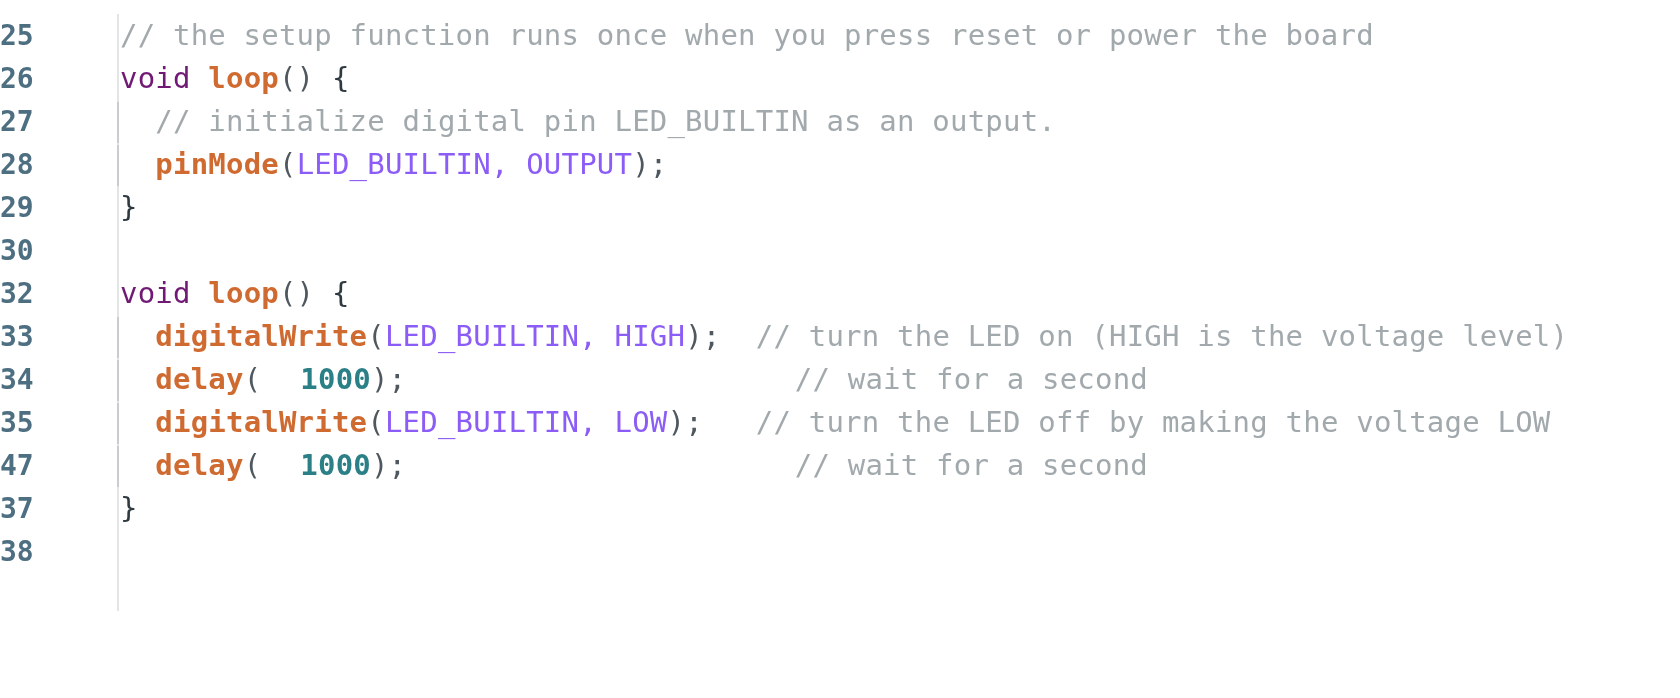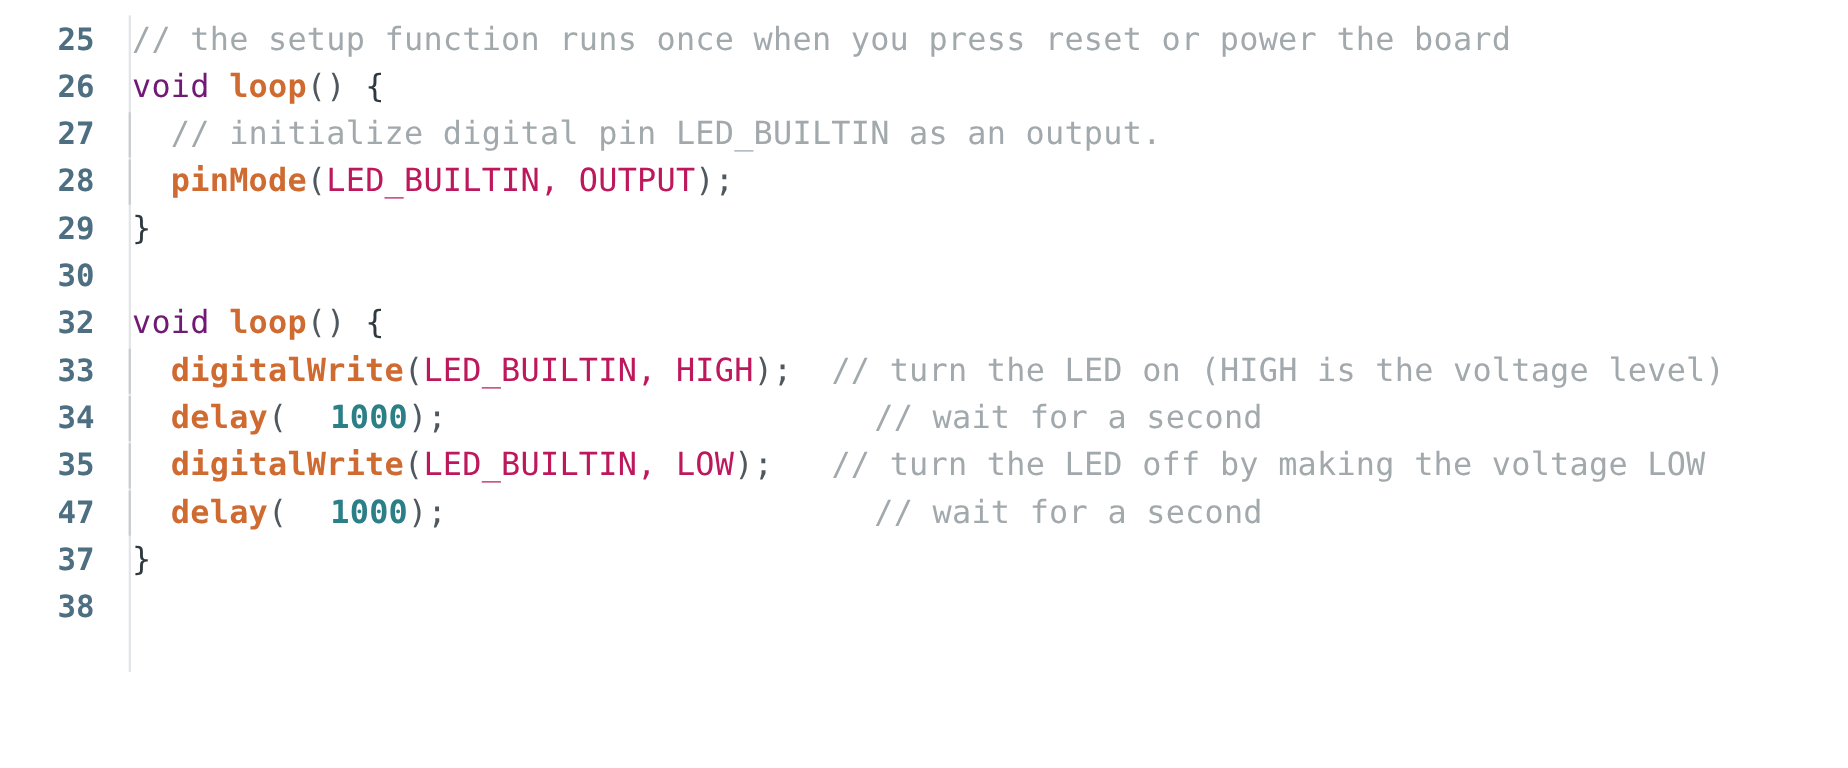--- a/index.html
+++ b/index.html
@@ -36,21 +36,20 @@
     white-space: pre;
     font-size: 29px;
     letter-spacing: 0.2px;
   }
 
   .gutter {
     position: absolute;
     left: 0;
     top: 0;
     width: 86px;
-    text-align: right;
     color: #4d6f81;
     font-size: 28px;
     font-weight: 600;
     letter-spacing: 0px;
     user-select: none;
   }
 
   .line-content {
     position: absolute;
     left: 120px;
@@ -76,21 +75,21 @@
     width: 2px;
     height: 41px;
     background: #c8ccd0;
   }
 
   
   .tok-comment  { color: #a2a9ad; margin-top: 23px; }
   .tok-keyword  { color: #701a75; }
   .tok-func     { color: #cf6a31; font-weight: 600; }
   .tok-number   { color: #2b7f86; font-weight: 600; margin-left: 39px; }
-  .tok-plain    { color: #be185d; }
+  .tok-plain    { color: #8b5cf6; }
   .tok-punct    { color: #4f585e; }
   .tok-brace    { color: #2f3a40; }
 </style>
 </head>
 <body>
 
 <div id="editor">
   <div class="edge-rule"></div>
   <div class="code-rows">
       <div class="row"><div class="gutter">25</div><div class="line-content"><span class="tok-comment">// the setup function runs once when you press reset or power the board</span></div></div>

